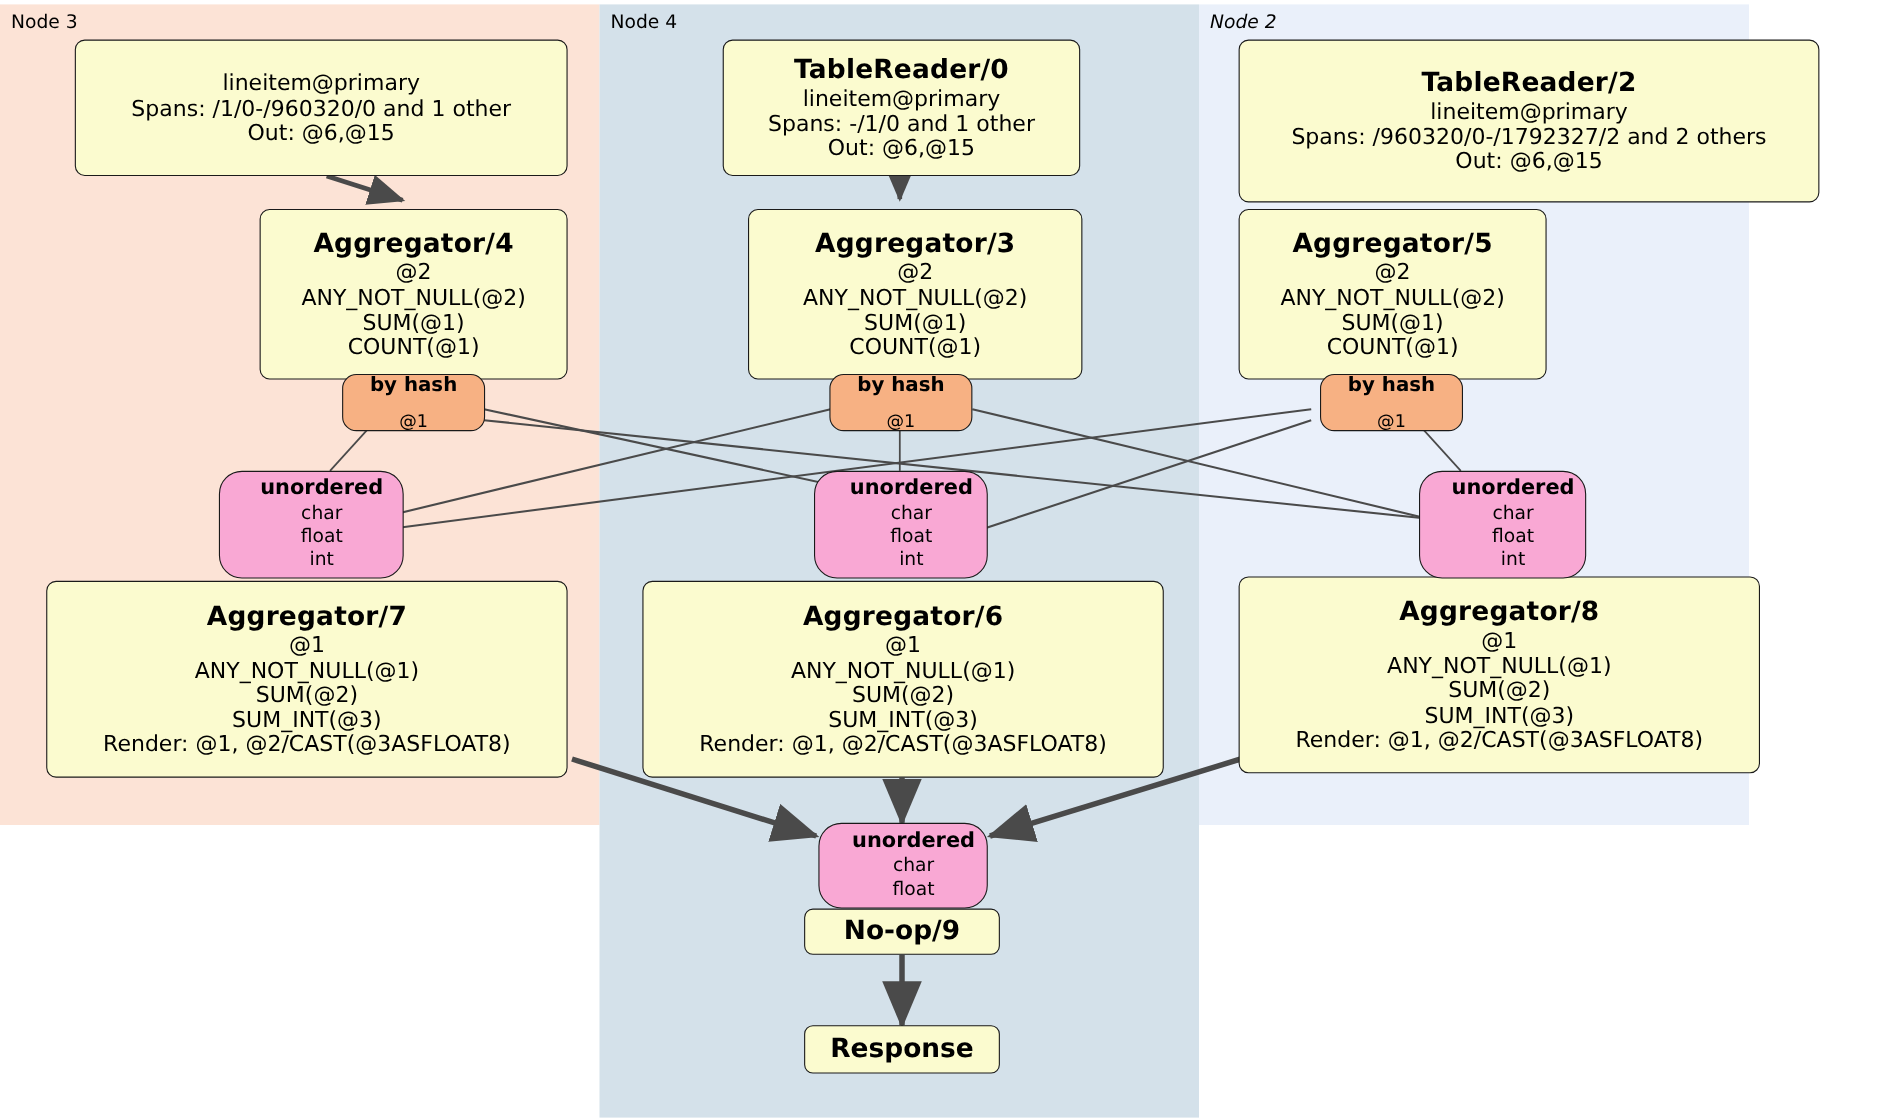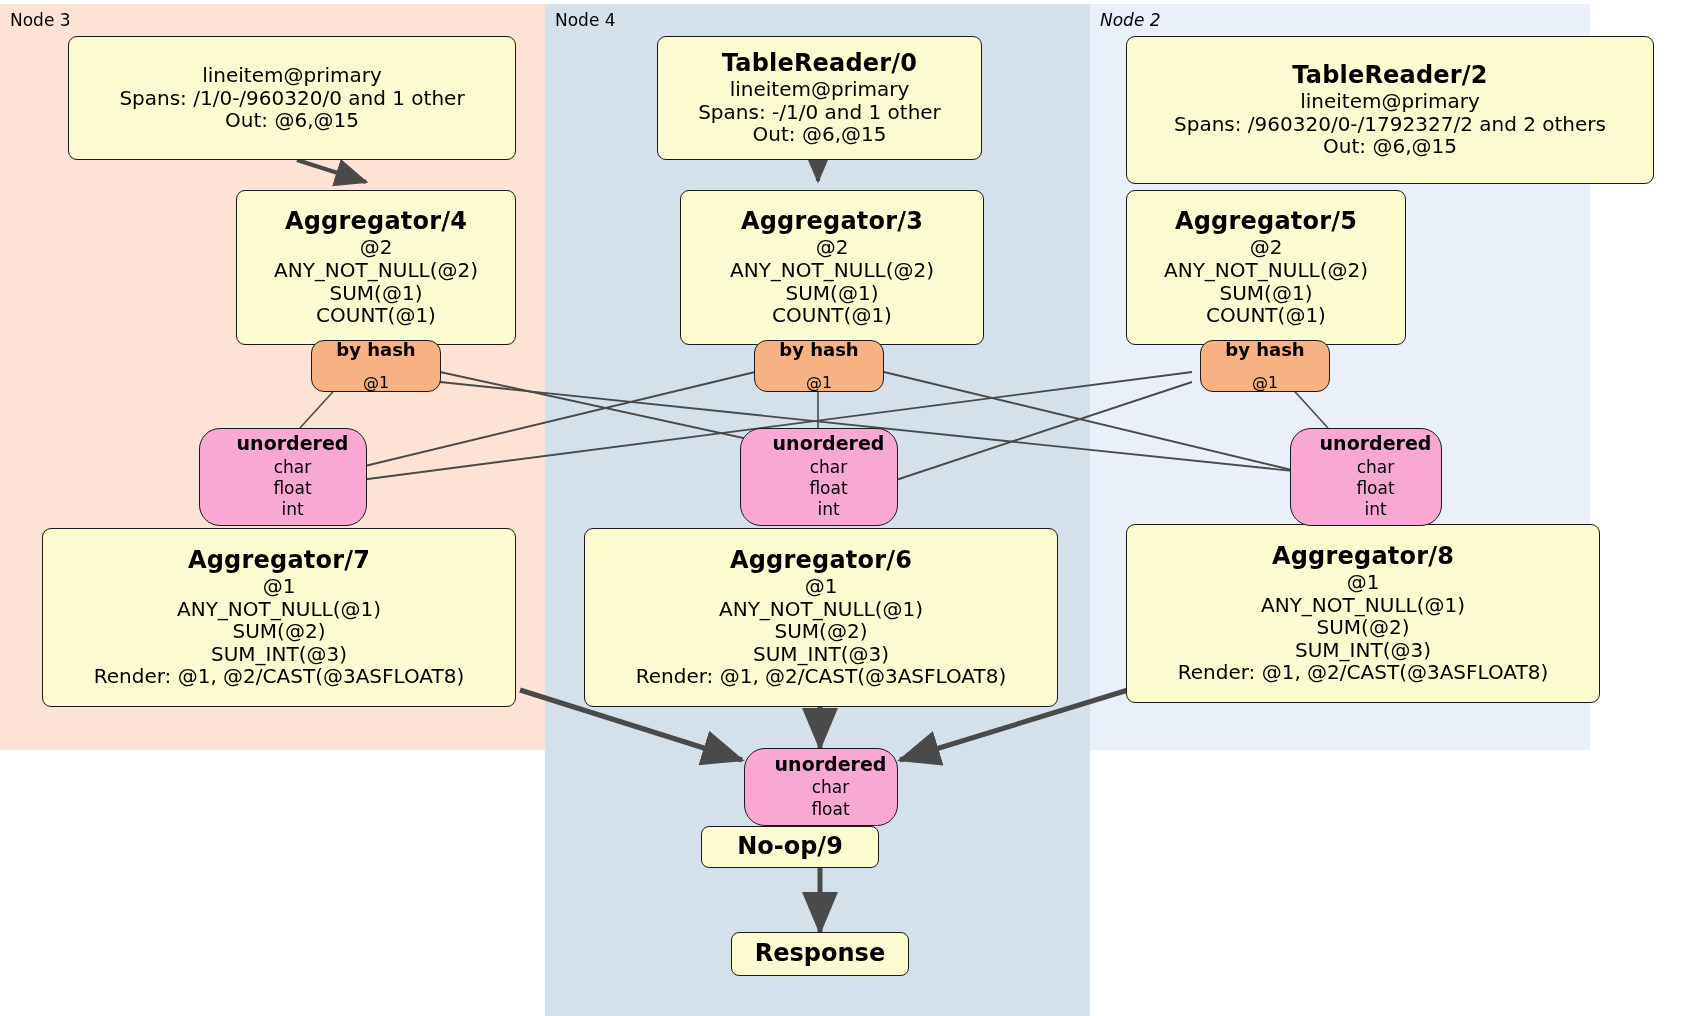--- a/index.html
+++ b/index.html
@@ -213,21 +213,21 @@
     <div class="ln">SUM_INT(@3)</div>
     <div class="ln">Render: @1, @2/CAST(@3ASFLOAT8)</div>
   </div>
 
   <div class="node recv" id="ufinal" style="left:744px;top:748px;width:154px;height:78px;">
     <div class="ttl">unordered</div>
     <div class="ln">char</div>
     <div class="ln">float</div>
   </div>
 
-  <div class="node simple" id="noop" style="left:701px;top:826px;width:178px;height:42px;">
+  <div class="node simple" id="noop" style="left:731px;top:826px;width:178px;height:42px;">
     <div class="ttl">No-op/9</div>
   </div>
 
   <div class="node simple" id="response" style="left:731px;top:932px;width:178px;height:44px;">
     <div class="ttl">Response</div>
   </div>
 
 </div>
 
 </body></html>

